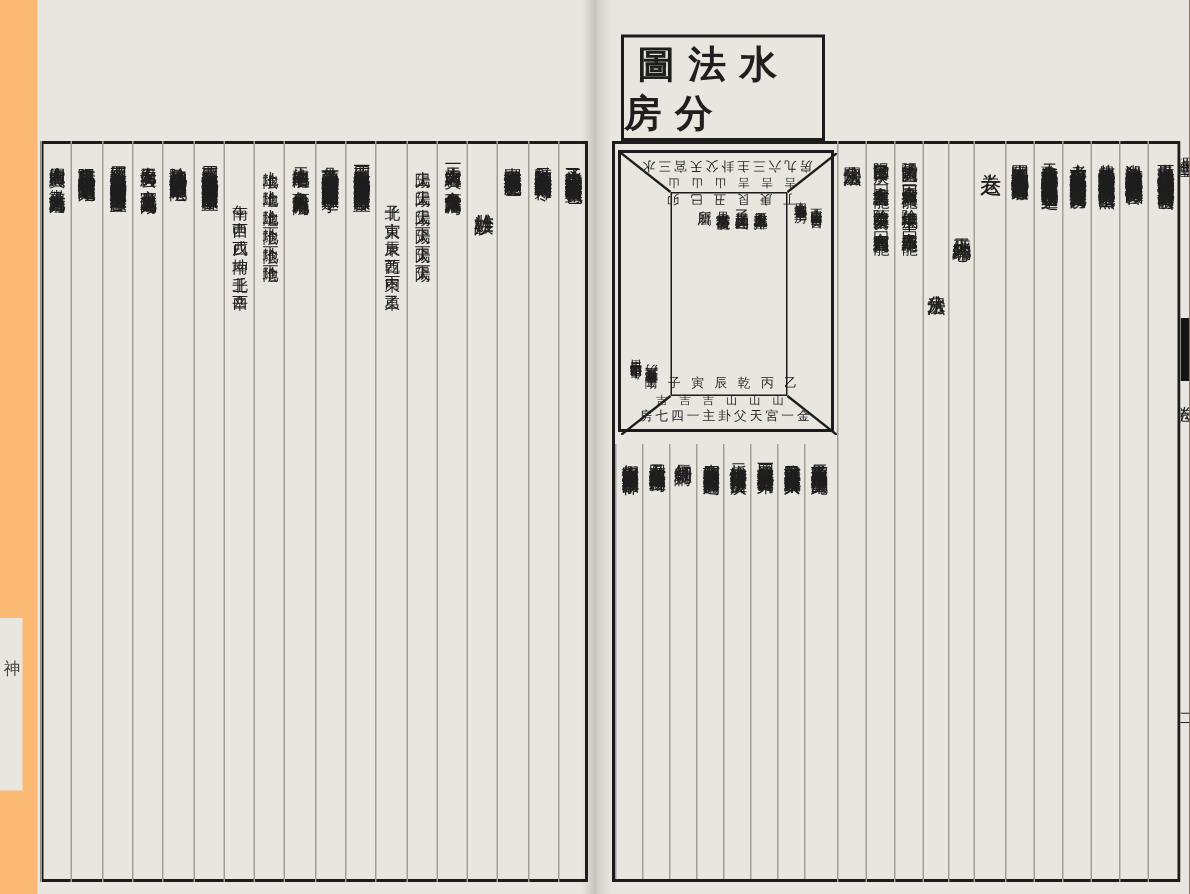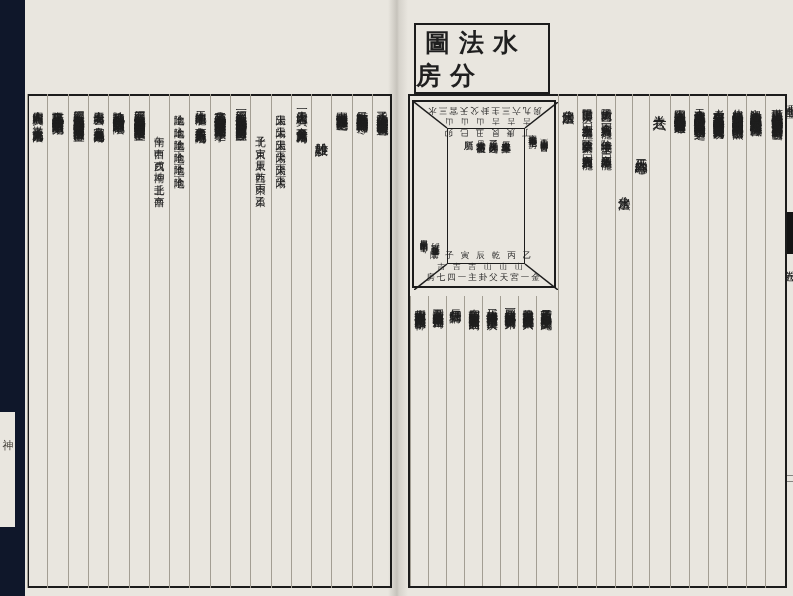--- a/index.html
+++ b/index.html
@@ -1,16 +1,16 @@
 <!DOCTYPE html>
 <html><head>
 <meta charset="utf-8">
 <style>
   html,body{margin:0;padding:0;background:#000;}
-  .stage{position:relative;width:793px;height:596px;background:#0f172a;overflow:hidden;
+  .stage{position:relative;width:793px;height:596px;background:#fdba74;overflow:hidden;
          font-family:"DejaVu Sans",sans-serif;color:#1f1f1f;}
   .page{position:absolute;top:0;height:596px;background:#e9e6df;}
   .page-left{left:25px;width:371px;}
   .page-right{left:396px;width:397px;}
   .frame{position:absolute;border:2.5px solid #1c1c1c;box-sizing:border-box;}
   .col{position:absolute;display:flex;justify-content:center;border-left:1px solid #a39e93;box-sizing:border-box;}
   .vtext{writing-mode:vertical-rl;text-orientation:upright;line-height:1;letter-spacing:0.5px;white-space:pre;}
   .titlebox{position:absolute;border:2.5px solid #1c1c1c;background:#e9e6df;box-sizing:border-box;
             display:flex;align-items:center;justify-content:center;}
   .titlebox span{font-size:25px;font-weight:bold;letter-spacing:9px;text-indent:9px;}

